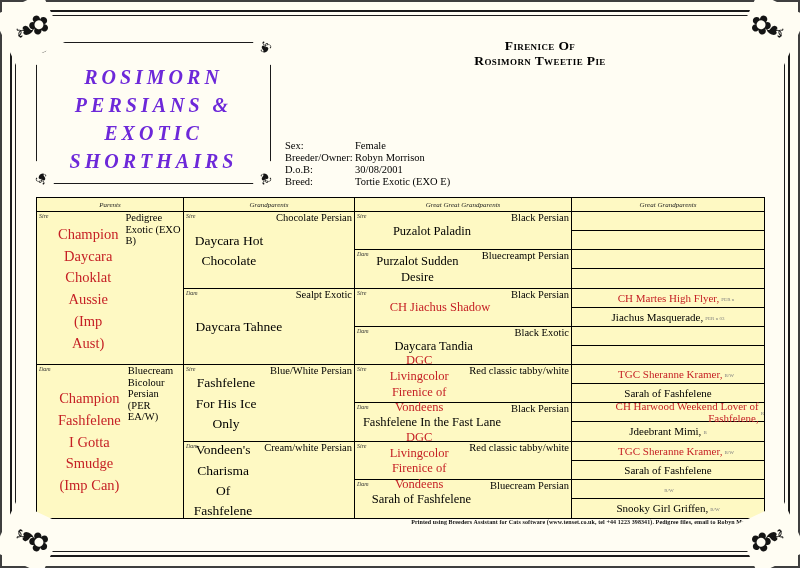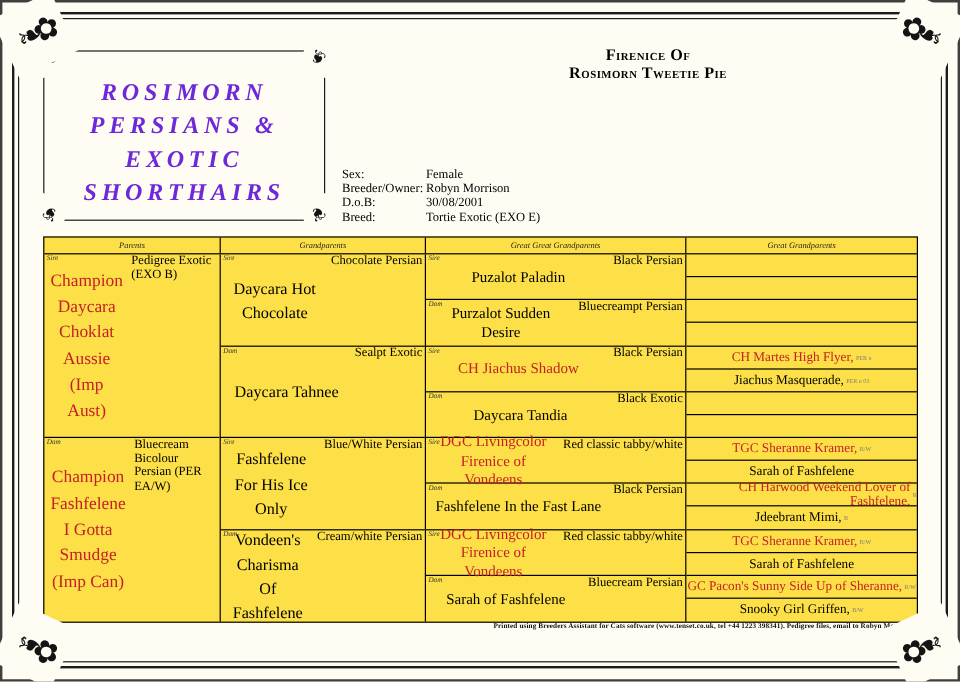--- a/index.html
+++ b/index.html
@@ -46,21 +46,21 @@
   .title-block{
     position:absolute;left:370px;top:38px;width:340px;text-align:center;
     font-weight:bold;font-size:13.5px;line-height:15px;font-variant:small-caps;
     letter-spacing:.4px;
   }
   
   .info{position:absolute;left:285px;top:140px;font-size:10.5px;line-height:12px;}
   .info-row{display:flex;}
   .info-label{width:70px;}
   
-  .ped{position:absolute;left:36px;top:197px;width:727px;border:1px solid #000;background:#fde047;box-sizing:content-box;z-index:1;}
+  .ped{position:absolute;left:36px;top:197px;width:727px;border:1px solid #000;background:#fef9c3;box-sizing:content-box;z-index:1;}
   .ped *{box-sizing:border-box;}
   .ped-head{display:grid;grid-template-columns:147px 171px 217px 192px;height:14px;border-bottom:1px solid #000;}
   .ped-head>div{
     border-right:1px solid #000;display:flex;align-items:center;justify-content:center;
     font-style:italic;font-size:7px;color:#222;
   }
   .ped-head>div:last-child{border-right:none;}
   .ped-body{display:grid;grid-template-columns:147px 171px 217px 192px;height:306px;}
   .ped-col{border-right:1px solid #000;display:flex;flex-direction:column;}
   .ped-col:last-child{border-right:none;}
@@ -69,21 +69,21 @@
   .cell-p{height:153px;}
   .cell-g{height:76.5px;}
   .cell-gg{height:38.25px;}
   .cell-ggg{height:19.125px;flex-direction:row;align-items:center;justify-content:center;font-size:11px;text-align:right;}
   .rel{position:absolute;top:1px;left:2px;font-style:italic;font-size:6px;color:#333;}
   .nm{flex:1;display:flex;align-items:center;justify-content:center;text-align:center;padding:2px 5px 0 5px;line-height:1.5;}
   .cell-p .nm{font-size:14.5px;}
   .cell-g .nm{font-size:13.5px;}
   .cell-gg .nm{font-size:12.5px;line-height:1.25;}
   .br{text-align:left;padding:0 2px 1px 2px;font-size:10.5px;line-height:11.5px;}
-  .red{color:#c51f24;}
+  .red{color:#c51f24;margin-left:16px;}
   .ggg-suffix{font-size:5px;color:#7d7d7d;margin-left:2px;margin-top:3px;}
   
   .footer{
     position:absolute;right:37px;top:519px;width:400px;text-align:right;
     font-size:6px;font-weight:bold;color:#111;letter-spacing:.1px;
   }
 </style>
 </head>
 <body>
 
@@ -261,21 +261,20 @@
             <span class="ggg-suffix">B</span>
           </div>
           <div class="ped-cell cell-ggg">
             <span class="ggg-name red">TGC Sheranne Kramer,</span>
             <span class="ggg-suffix">B/W</span>
           </div>
           <div class="ped-cell cell-ggg">
             <span class="ggg-name">Sarah of Fashfelene</span>
           </div>
           <div class="ped-cell cell-ggg">
-            <span class="ggg-name red">GC Pacon's Sunny Side Up of Sheranne,</span>
             <span class="ggg-suffix">R/W</span>
           </div>
           <div class="ped-cell cell-ggg">
             <span class="ggg-name">Snooky Girl Griffen,</span>
             <span class="ggg-suffix">B/W</span>
           </div>
         </div>
       </div>
   </div>
 

